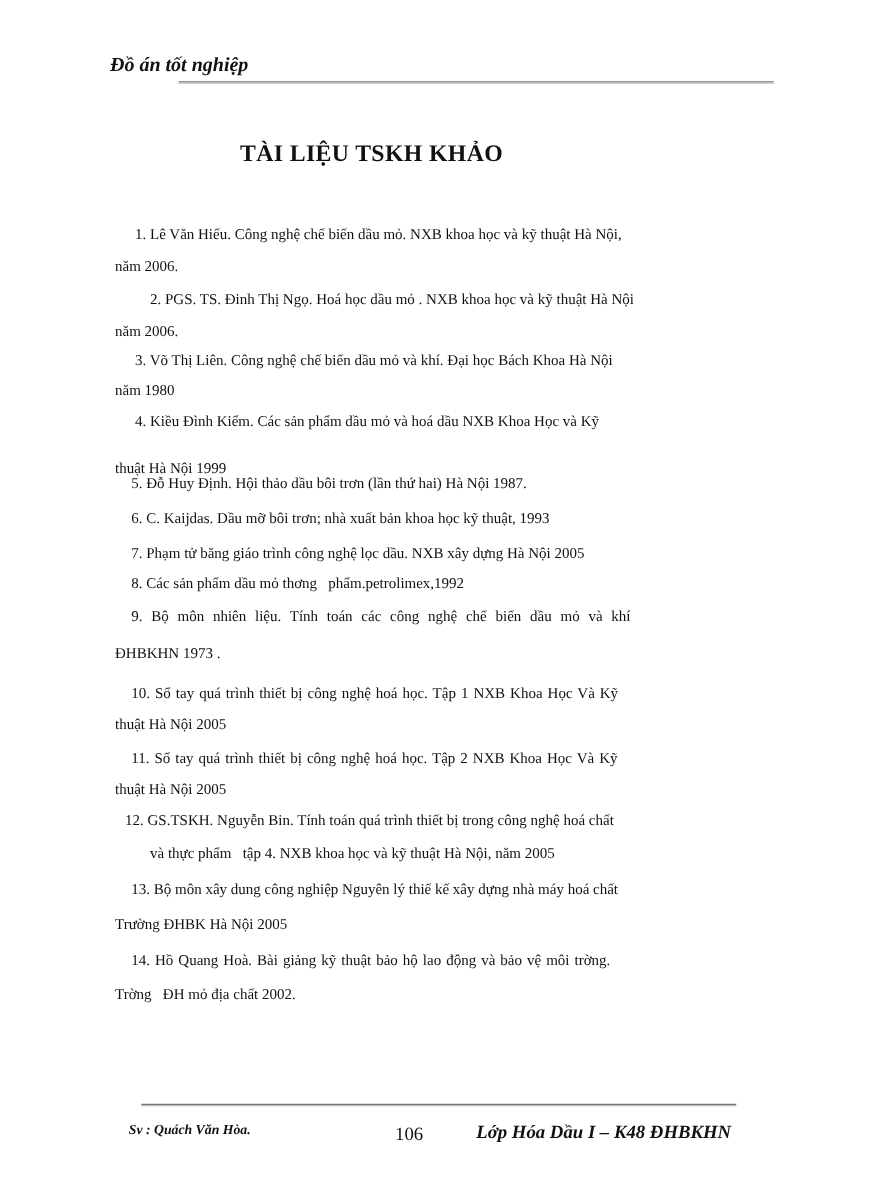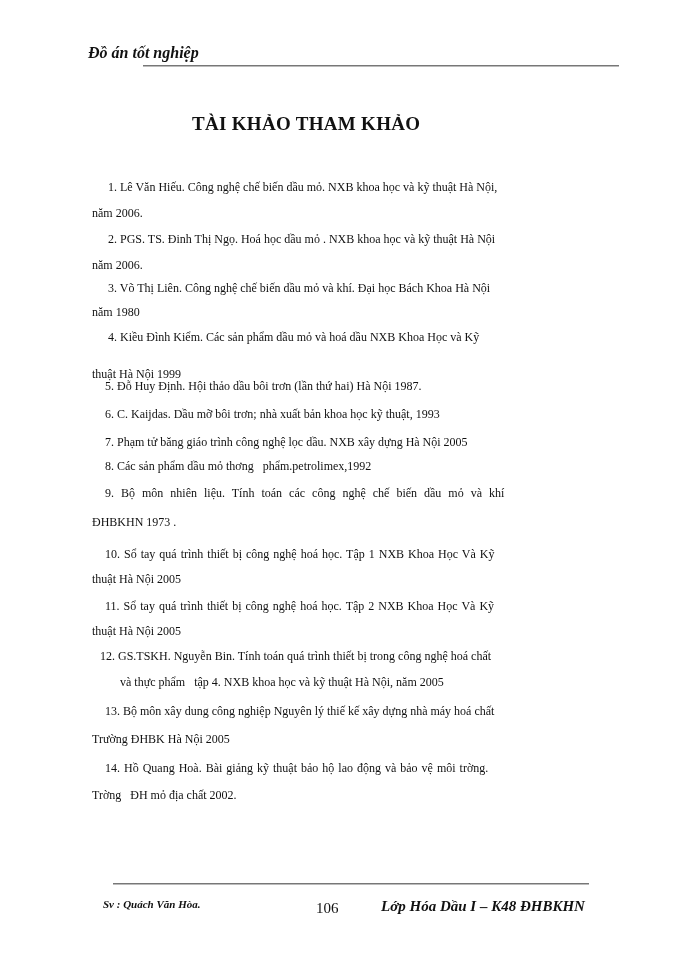--- a/index.html
+++ b/index.html
@@ -23,27 +23,27 @@
     .ftr-right { position: absolute; left: 381px; top: 898px; font-size: 15px; font-weight: bold; font-style: italic; white-space: nowrap; }
   </style>
 </head>
 <body>
 
 <div class="page">
 
   <div class="hdr-left">Đồ án tốt nghiệp</div>
   <div class="hdr-line"></div>
 
-  <div class="title">TÀI KHẢO THAM KHẢO</div>
+  <div class="title">TÀI LIỆU TSKH KHẢO</div>
 
   <div class="refs">
     <div class="ref-line" style="left:108px;top:178px;width:530px;">1. Lê Văn Hiếu. Công nghệ chế biến dầu mỏ. NXB khoa học và kỹ thuật Hà Nội,</div>
     <div class="ref-line" style="left:92px;top:204px;">năm 2006.</div>
 
-    <div class="ref-line" style="left:108px;top:230px;">2. PGS. TS. Đinh Thị Ngọ. Hoá học dầu mỏ . NXB khoa học và kỹ thuật Hà Nội</div>
+    <div class="ref-line" style="left:120px;top:230px;">2. PGS. TS. Đinh Thị Ngọ. Hoá học dầu mỏ . NXB khoa học và kỹ thuật Hà Nội</div>
     <div class="ref-line" style="left:92px;top:256px;">năm 2006.</div>
 
     <div class="ref-line" style="left:108px;top:279px;">3. Võ Thị Liên. Công nghệ chế biến dầu mỏ và khí. Đại học Bách Khoa Hà Nội</div>
     <div class="ref-line" style="left:92px;top:303px;">năm 1980</div>
 
     <div class="ref-line" style="left:108px;top:328px;">4. Kiều Đình Kiểm. Các sản phẩm dầu mỏ và hoá dầu NXB Khoa Học và Kỹ</div>
     <div class="ref-line" style="left:92px;top:353px;margin-top:12px;">thuật Hà Nội 1999</div>
 
     <div class="ref-line" style="left:105px;top:377px;">5. Đỗ Huy Định. Hội thảo dầu bôi trơn (lần thứ hai) Hà Nội 1987.</div>
 

